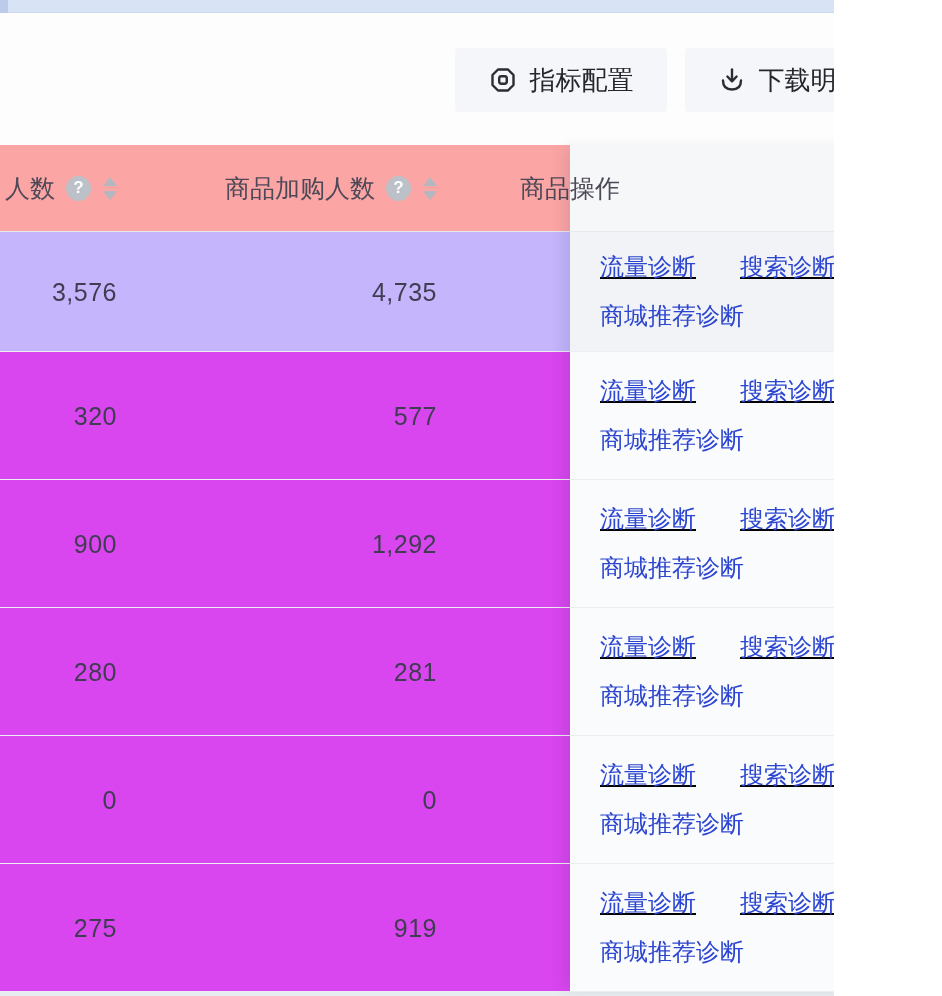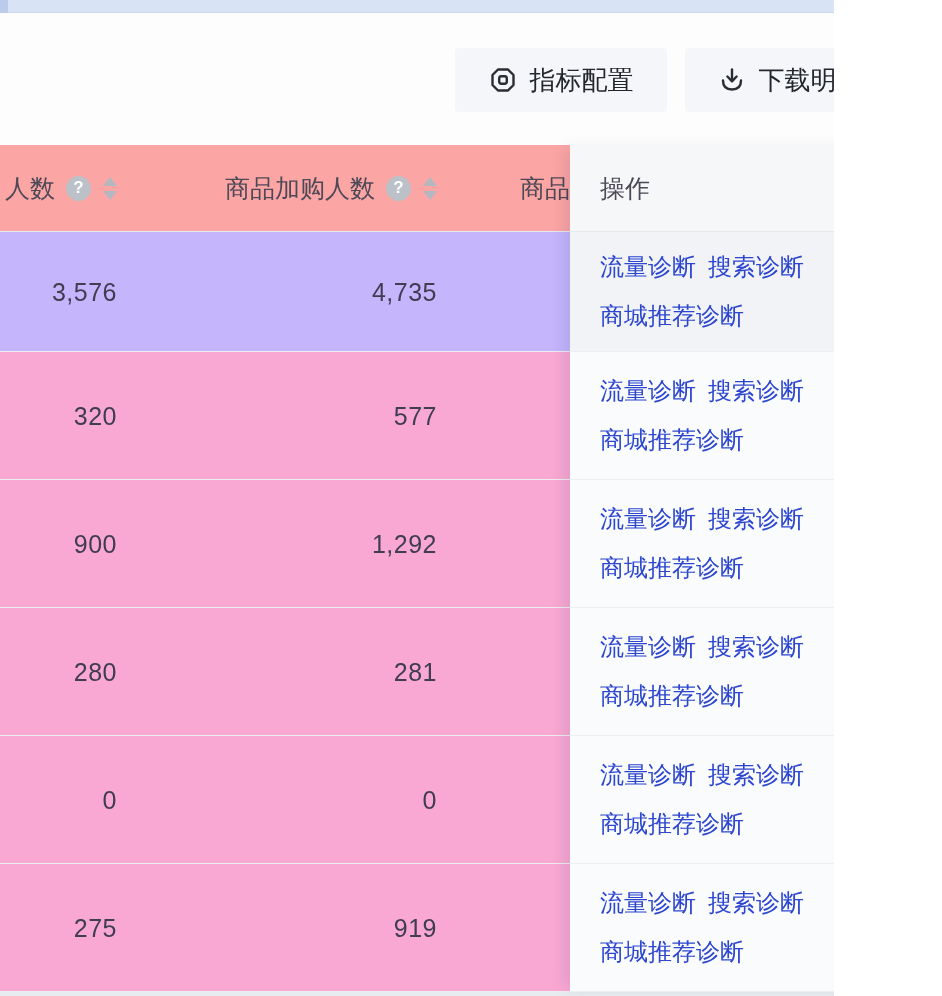--- a/index.html
+++ b/index.html
@@ -33,40 +33,40 @@
 
   .help { width:25px; height:25px; border-radius:50%; background:#bcc0c8; color:#ffffff;
     font-size:17px; font-weight:bold; display:flex; align-items:center; justify-content:center;
     margin-left:2px; cursor:pointer; }
   .sorter { display:flex; flex-direction:column; gap:5px; margin-left:3px; cursor:pointer; }
   .car-up   { width:0; height:0; border-left:7px solid transparent; border-right:7px solid transparent; border-bottom:9px solid #b3b7c0; }
   .car-down { width:0; height:0; border-left:7px solid transparent; border-right:7px solid transparent; border-top:9px solid #b3b7c0; }
 
   
   .rows { position:absolute; left:0; top:232px; width:862px; z-index:1; }
-  .row { position:relative; width:100%; background:#f9a8d4; border-bottom:1px solid #eceef1; }
+  .row { position:relative; width:100%; background:#d946ef; border-bottom:1px solid #eceef1; }
   .row.hovered { background:#c4b5fd; }
   .row-first { height:120px; }
   .row-std   { height:128px; }
   .num { position:absolute; top:50%; transform:translateY(-50%);
     font-size:25px; color:#403c52; letter-spacing:0.5px; }
   .num-1 { right:745px; }
   .num-2 { right:425px; }
 
   
   .action-col { position:absolute; left:570px; top:145px; width:292px; height:847px;
     background:#fafbfd; z-index:2; box-shadow:-10px 0 14px -4px rgba(20,30,60,0.10); }
   .action-header { height:87px; background:#f6f7f9; border-bottom:1px solid #e7e9ee;
-    display:flex; align-items:center; padding-left:30px; font-size:25px; color:#4d4957; }
+    display:flex; align-items:center; font-size:25px; color:#4d4957; }
   .action-cell { border-bottom:1px solid #eceef1; padding-left:30px;
     display:flex; flex-direction:column; justify-content:center; gap:17px; background:#fafbfd; }
   .action-cell.hovered { background:#f2f3f6; }
   .cell-first { height:120px; }
   .cell-std   { height:128px; }
-  .link-row { display:flex; gap:12px; }
+  .link-row { display:flex; gap:44px;text-decoration:underline; }
   .link { font-size:24px; color:#2c46d0; cursor:pointer; white-space:nowrap; }
 
   
   .vscroll { position:absolute; left:866px; top:233px; width:25px; height:758px;
     background:#f4f4f5; z-index:3; }
   .vscroll-up { position:absolute; left:0; top:0; width:25px; height:30px; background:#f7f6f7;
     display:flex; align-items:center; justify-content:center; cursor:pointer; }
   .tri-up-sb { width:0; height:0; border-left:7px solid transparent; border-right:7px solid transparent; border-bottom:8px solid #63666c; }
   .vscroll-thumb { position:absolute; left:2px; top:30px; width:21px; height:726px; background:#a8a8ab; cursor:pointer; }
 

